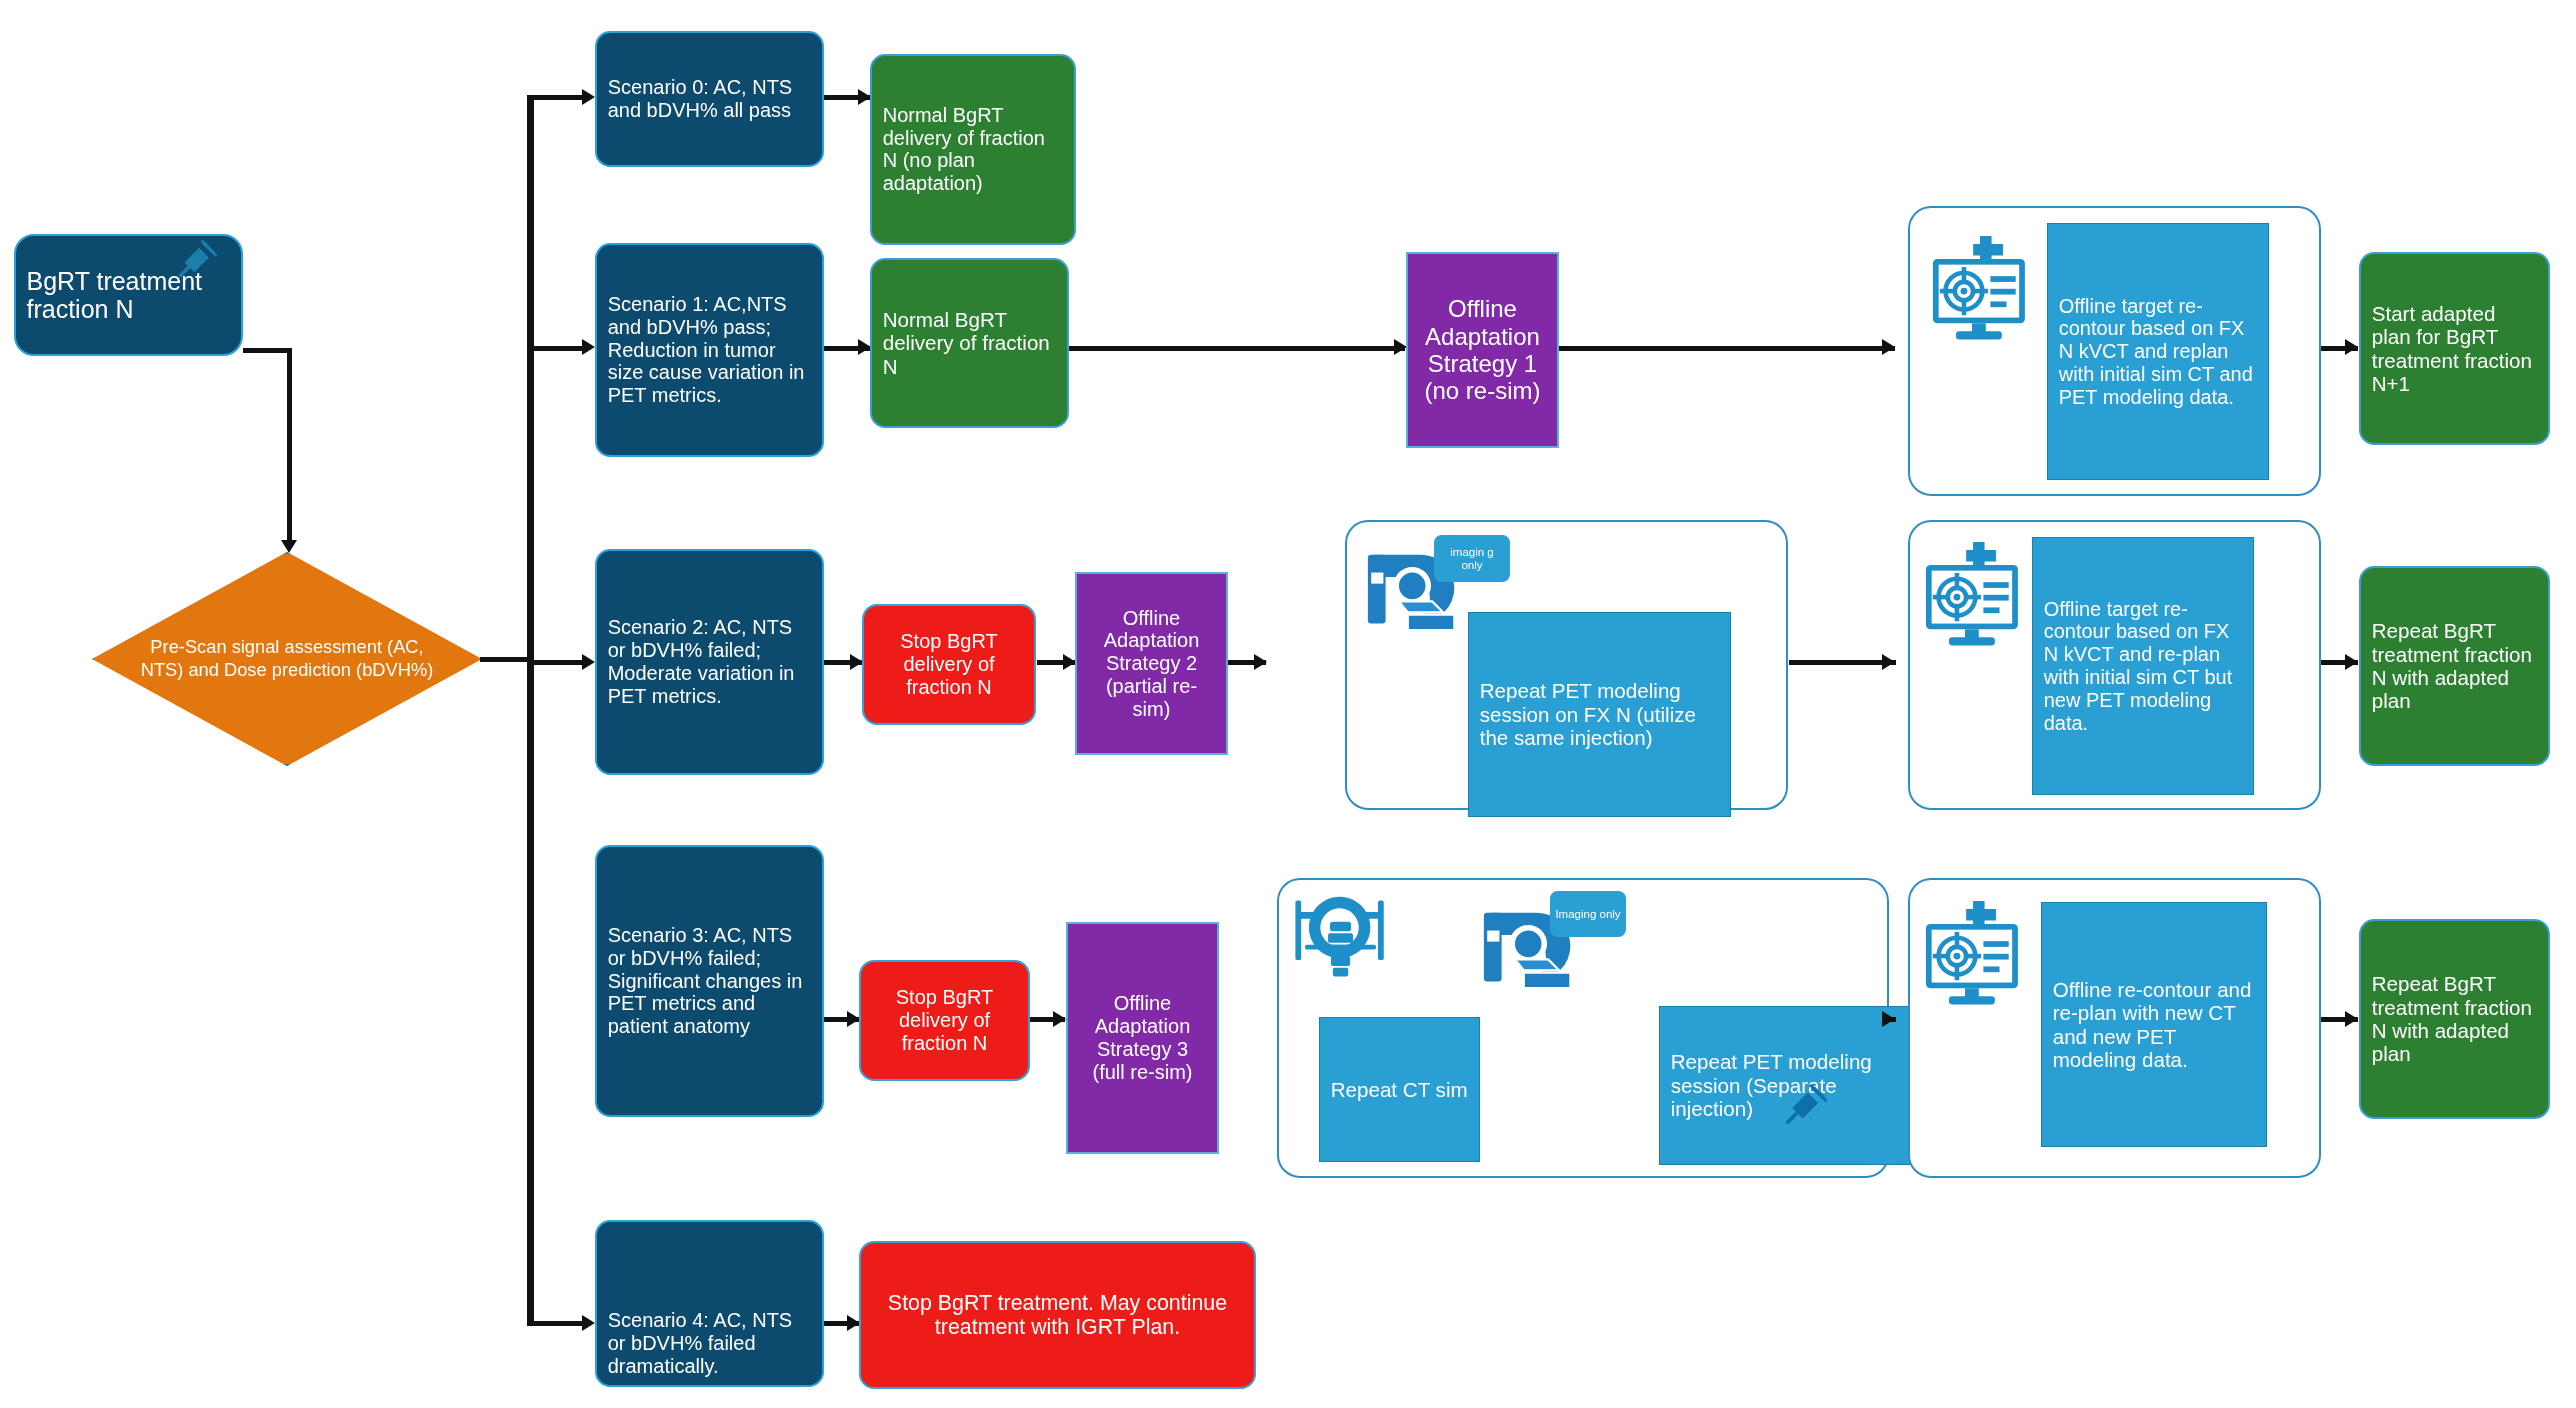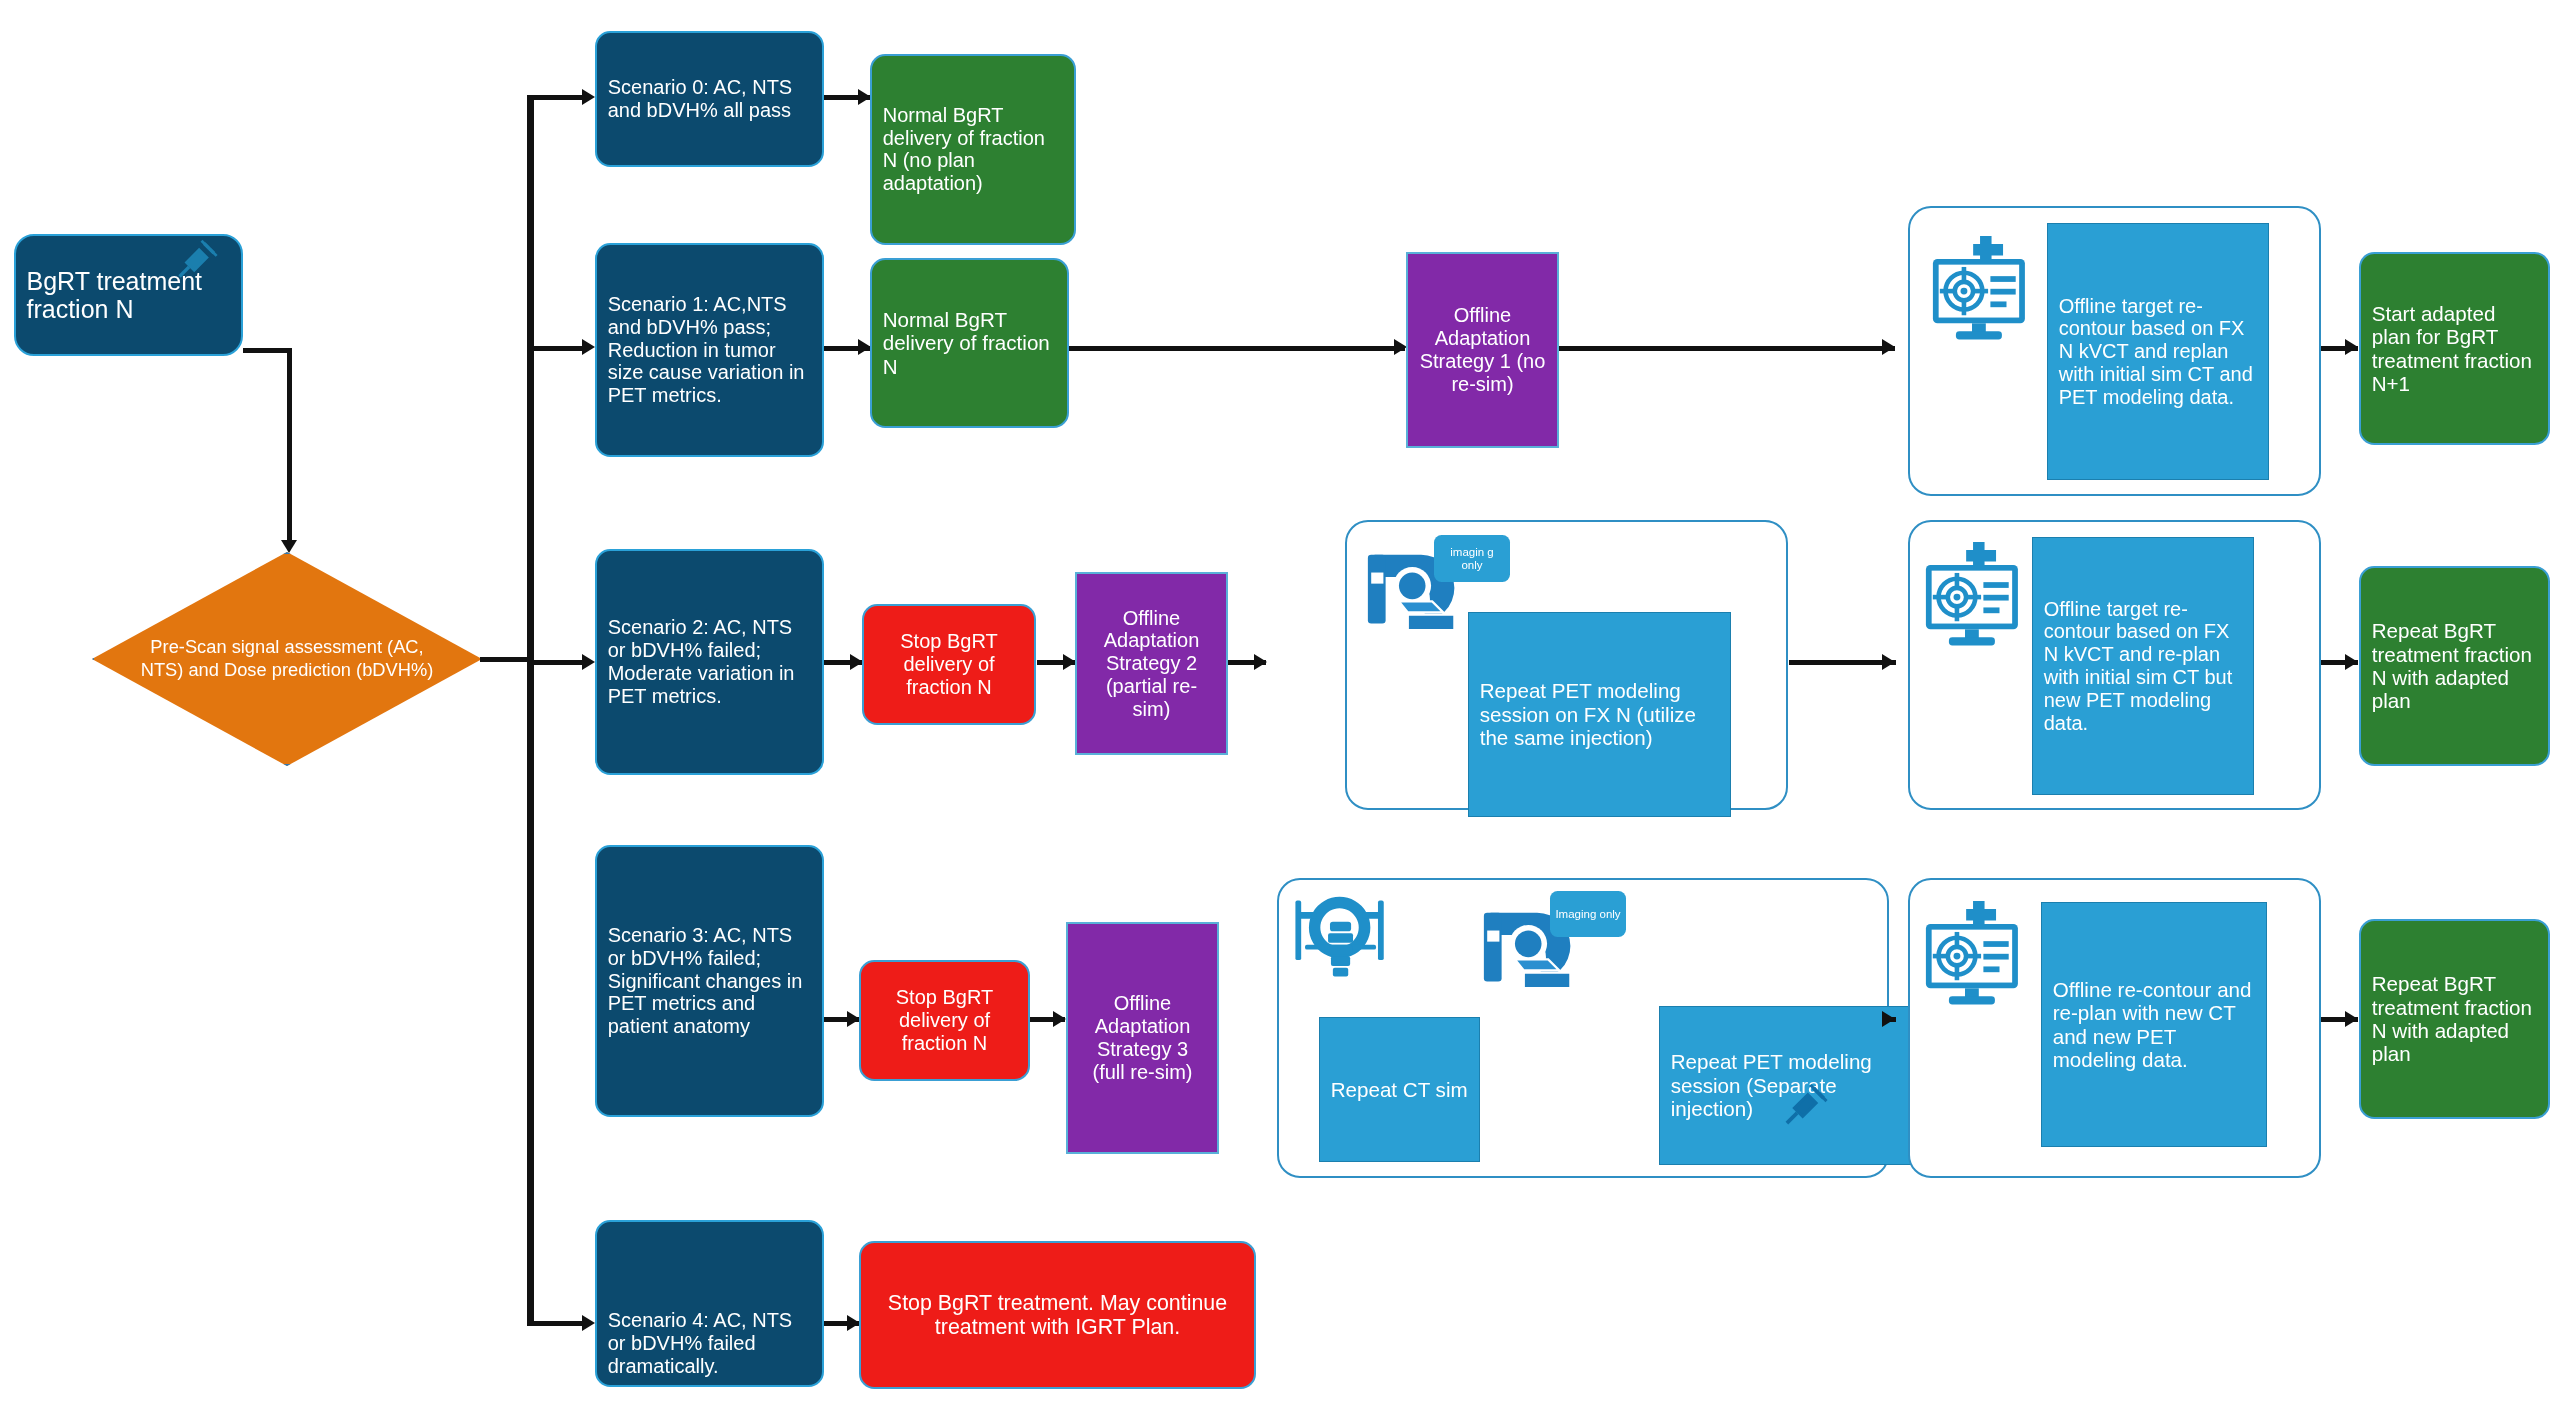--- a/index.html
+++ b/index.html
@@ -108,21 +108,21 @@
   <div class="node blue r-md pad" style="left:595px;top:243px;width:229px;height:214px;font-size:20px;">
     <span class="txt">Scenario 1: AC,NTS and bDVH% pass; Reduction in tumor size cause variation in PET metrics.</span>
   </div>
   <div class="ln" style="left:824px;top:346px;width:46px;height:5.4px;"></div>
   <div class="arrow right" style="left:858px;top:339px;"></div>
   <div class="node green r-md pad" style="left:870px;top:258px;width:199px;height:170px;font-size:20.6px;">
     <span class="txt">Normal BgRT delivery of fraction N</span>
   </div>
   <div class="ln" style="left:1069px;top:346px;width:336px;height:5.4px;"></div>
   <div class="arrow right" style="left:1394px;top:339px;"></div>
-  <div class="node purple r-sq pad ctr" style="left:1406px;top:252px;width:153px;height:196px;font-size:20px;">
+  <div class="node purple r-sq pad ctr" style="left:1406px;top:252px;width:153px;height:196px;font-size:24px;">
     <span class="txt">Offline Adaptation Strategy 1 (no re-sim)</span>
   </div>
   <div class="ln" style="left:1559px;top:346px;width:336px;height:5.4px;"></div>
   <div class="arrow right" style="left:1882px;top:339px;"></div>
 
   <div class="group" style="left:1908px;top:206px;width:413px;height:290px;"></div>
   <div class="icn" style="left:1926px;top:229px;">
     <svg width="115" height="115" viewBox="0 0 100 100">
       <g fill="#1f8fc9">
         <path d="M47 6 h10 v7 h10 v10 h-10 v7 h-10 v-7 h-6 v-10 h6 z"></path>

